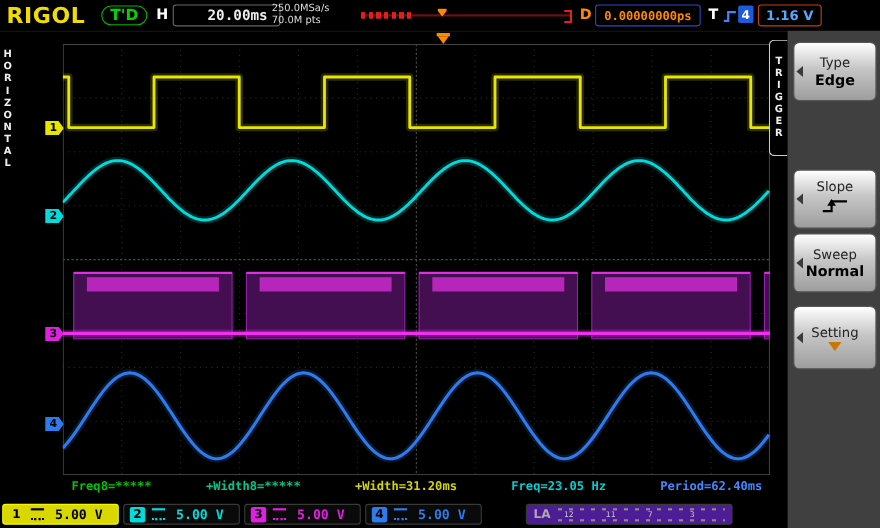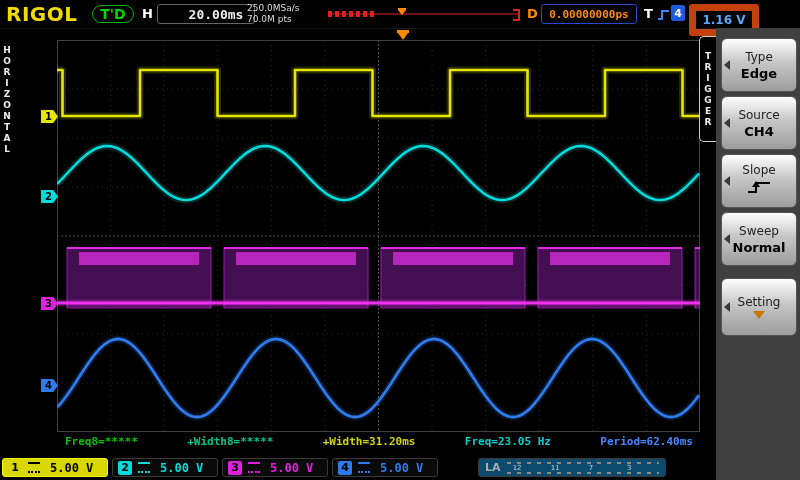--- a/index.html
+++ b/index.html
@@ -26,21 +26,21 @@
   .o-marker .tri{width:0;height:0;margin-left:1px;border-left:5px solid transparent;border-right:5px solid transparent;border-top:7px solid #ff8a00;}
   .o-marker.small .bar{width:8px;height:2px;}
   .o-marker.small .tri{border-left:4px solid transparent;border-right:4px solid transparent;border-top:5px solid #ff8a00;margin-left:0;}
   .d-label{position:absolute;left:527px;top:6px;color:#ff8a00;font-size:13px;font-weight:bold;}
   .delay-box{position:absolute;left:541px;top:4px;width:94px;height:18px;border:1px solid #2848c8;border-radius:3px;
              color:#ff8a00;font:bold 11px "DejaVu Sans Mono",monospace;display:flex;align-items:center;justify-content:center;}
   .t-label{position:absolute;left:644px;top:6px;color:#fff;font-size:13px;font-weight:bold;}
   .slope-mini{position:absolute;left:657px;top:7px;}
   .src-badge{position:absolute;left:671px;top:5px;width:14px;height:16px;background:#1e5adc;border-radius:2px;
              color:#fff;font-size:11px;font-weight:bold;display:flex;align-items:center;justify-content:center;}
-  .level-box{position:absolute;left:689px;top:4px;width:56px;height:18px;border:7px solid #c2410c;border-radius:3px;
+  .level-box{position:absolute;left:689px;top:4px;width:56px;height:18px;border:1px solid #c2410c;border-radius:3px;
              color:#58a8ff;font-size:12px;font-weight:bold;display:flex;align-items:center;justify-content:center;}
 
   
   .v-tab{writing-mode:vertical-rl;text-orientation:upright;color:#eee;font-weight:bold;
          display:flex;align-items:center;justify-content:center;}
   .left-tab{position:absolute;left:0;top:30px;width:14px;height:140px;font-size:9px;letter-spacing:1px;}
   .trigger-tab{position:absolute;left:699px;top:36px;width:16px;height:104px;font-size:9px;letter-spacing:1px;
                background:#000;border:1px solid #ccc;border-right:none;border-radius:5px 0 0 5px;}
 
   
@@ -61,21 +61,21 @@
             font:bold 12px "DejaVu Sans Mono",monospace;}
   .ch-num{width:14px;height:14px;background:var(--ch);color:#000;border-radius:2px;text-align:center;
           font:bold 11px/14px "DejaVu Sans",sans-serif;flex:0 0 auto;}
   .coupling{width:12px;height:7px;border-top:2px solid var(--ch);border-bottom:2px dotted var(--ch);flex:0 0 auto;}
   .ch-scale{color:var(--ch);margin-left:4px;}
   .ch-block.sel{background:#d8d800;border-color:#f5f500;}
   .ch-block.sel .ch-num{background:transparent;color:#000;}
   .ch-block.sel .coupling{border-top-color:#000;border-bottom-color:#000;}
   .ch-block.sel .ch-scale{color:#000;}
 
-  .la-block{position:absolute;left:478px;top:458px;width:188px;height:19px;background:#0c4a6e;border:1px solid #3a3a3a;
+  .la-block{position:absolute;left:478px;top:458px;width:188px;height:19px;background:#4c1d95;border:1px solid #3a3a3a;
             border-radius:3px;display:flex;align-items:center;gap:6px;padding:0 6px;box-sizing:border-box;}
   .la-label{color:#aaa;font:bold 11px "DejaVu Sans",sans-serif;}
   .la-ticks{position:relative;flex:1;height:14px;}
   .tickrow{position:absolute;left:0;right:0;height:2px;background:repeating-linear-gradient(90deg,#8a8a8a 0 4px,transparent 4px 10px);}
   .tickrow.top{top:1px;} .tickrow.bot{bottom:1px;}
   .la-num{position:absolute;top:3px;font-size:7px;color:#ccc;}
 
   .speaker{position:absolute;left:752px;top:460px;}
   .clock{position:absolute;left:770px;top:460px;color:#fff;font-size:12px;}
 
@@ -230,24 +230,20 @@
     </svg>
   </span>
   <span class="clock">15:56</span>
 
   <div class="v-tab trigger-tab">TRIGGER</div>
   <aside class="right-panel">
     <div class="menu-btn" style="top:10px;">
       <span class="lbl">Type</span>
       <span class="val">Edge</span>
     </div>
-    <div class="menu-btn" style="top:68px;">
-      <span class="lbl">Source</span>
-      <span class="val">CH4</span>
-    </div>
     <div class="menu-btn" style="top:184px;">
       <span class="lbl">Sweep</span>
       <span class="val">Normal</span>
     </div>
     <div class="menu-btn" style="top:126px;">
       <span class="lbl">Slope</span>
       <span>
         <svg width="26" height="16" viewBox="0 0 26 16">
           <path d="M2 13 H10 V4 H24" fill="none" stroke="#000" stroke-width="2"></path>
           <polygon points="10,2 6,8 14,8" fill="#000"></polygon>

